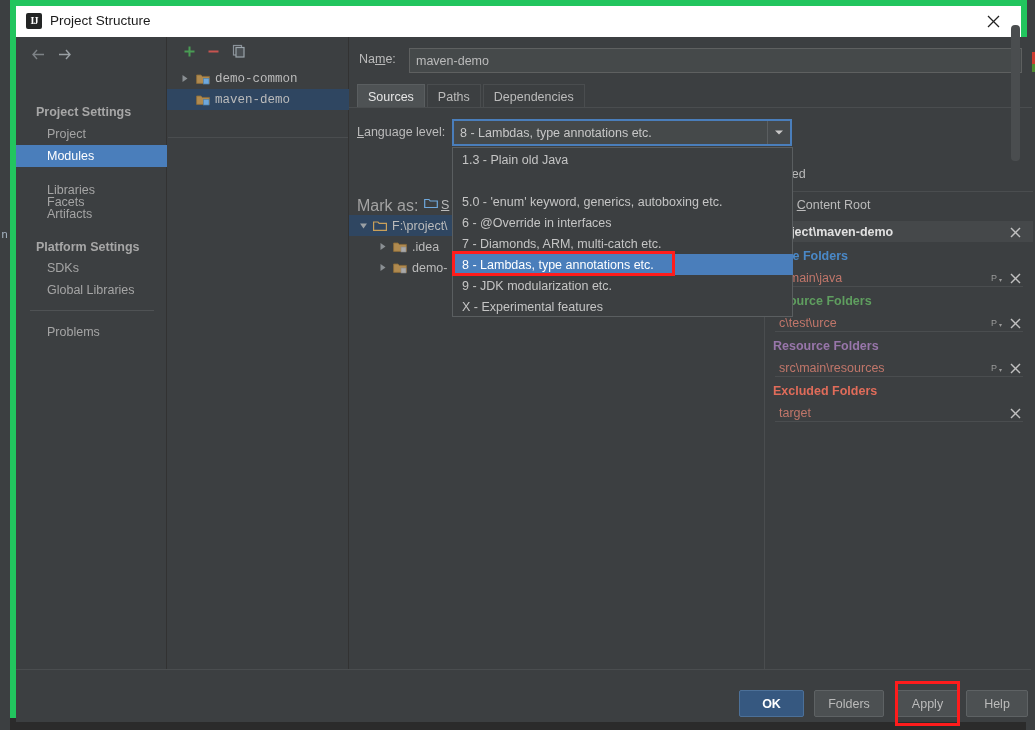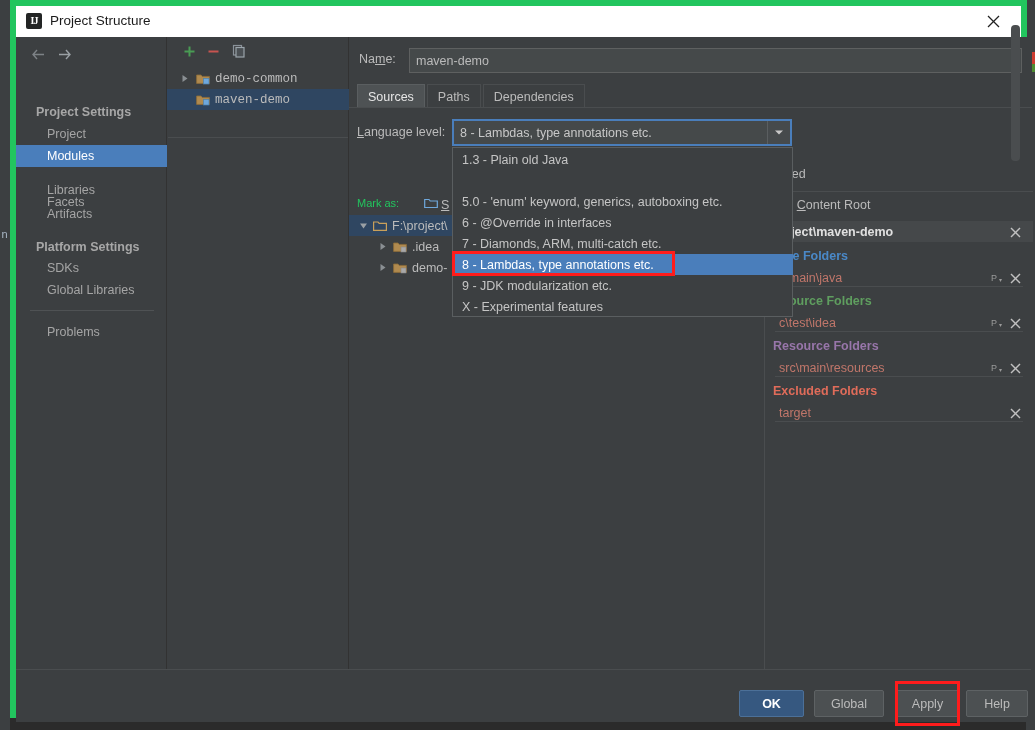--- a/index.html
+++ b/index.html
@@ -227,21 +227,21 @@
   #lang-combo-arrow {
     width: 22px; height: 100%;
     border-left: 1px solid #5a5e60;
     display: flex; align-items: center; justify-content: center;
     background: #464a4c;
   }
 
   
   #markas-label {
     position: absolute; left: 8px; top: 160px;
-    font-size: 11px; color: #22c55e;
+    font-size: 16px; color: #a3a3a3;
   }
   #markas-folder {
     position: absolute; left: 75px; top: 160px;
     display: flex; align-items: center; gap: 3px;
   }
   #markas-s {
     font-size: 12.5px; color: #bbbbbb; text-decoration: underline;
   }
 
   
@@ -599,21 +599,21 @@
             </svg>
           </div>
           <div class="det-x" style="top: 110px; right: 10px;">
             <svg width="11" height="11" viewBox="0 0 11 11">
               <line x1="1" y1="1" x2="10" y2="10" stroke="#c0c0c0" stroke-width="1.5"></line>
               <line x1="10" y1="1" x2="1" y2="10" stroke="#c0c0c0" stroke-width="1.5"></line>
             </svg>
           </div>
           <div class="det-head" style="top: 133px; color: rgb(95, 158, 95);">t Source Folders</div>
           <div class="det-entry" style="top: 151px;">
-            <span class="etext" style="color: rgb(192, 118, 106);">c\test\idea</span>
+            <span class="etext" style="color: rgb(192, 118, 106);">c\test\urce</span>
           </div>
           <div class="det-line" style="top: 170px; left: 10px; width: 248px;"></div>
           <div class="det-p" style="top: 155px; right: 28px;">
             <svg width="12" height="12" viewBox="0 0 12 12">
               <text x="0" y="9" font-size="9" fill="#9a9a9a" font-family="Liberation Sans, sans-serif">P</text>
               <path d="M8 7 L11 7 L9.5 10 Z" fill="#9a9a9a"></path>
             </svg>
           </div>
           <div class="det-x" style="top: 155px; right: 10px;">
             <svg width="11" height="11" viewBox="0 0 11 11">
@@ -649,21 +649,21 @@
               <line x1="10" y1="1" x2="1" y2="10" stroke="#c0c0c0" stroke-width="1.5"></line>
             </svg>
           </div>
         </div>
     </div>
 
   </div>
 
   <div id="btnbar">
     <div class="dlg-btn primary" id="btn-ok">OK</div>
-    <div class="dlg-btn" id="btn-cancel">Global</div>
+    <div class="dlg-btn" id="btn-cancel">Folders</div>
     <div class="dlg-btn" id="btn-apply">Apply</div>
     <div class="dlg-btn" id="btn-help">Help</div>
   </div>
 
   <div class="annot" id="annot-apply"></div>
 
   <div id="dropdown">
       <div class="dd-item" style="top: 1px;">1.3 - Plain old Java</div>
       <div class="dd-item" style="top: 43px;">5.0 - 'enum' keyword, generics, autoboxing etc.</div>
       <div class="dd-item" style="top: 64px;">6 - @Override in interfaces</div>

